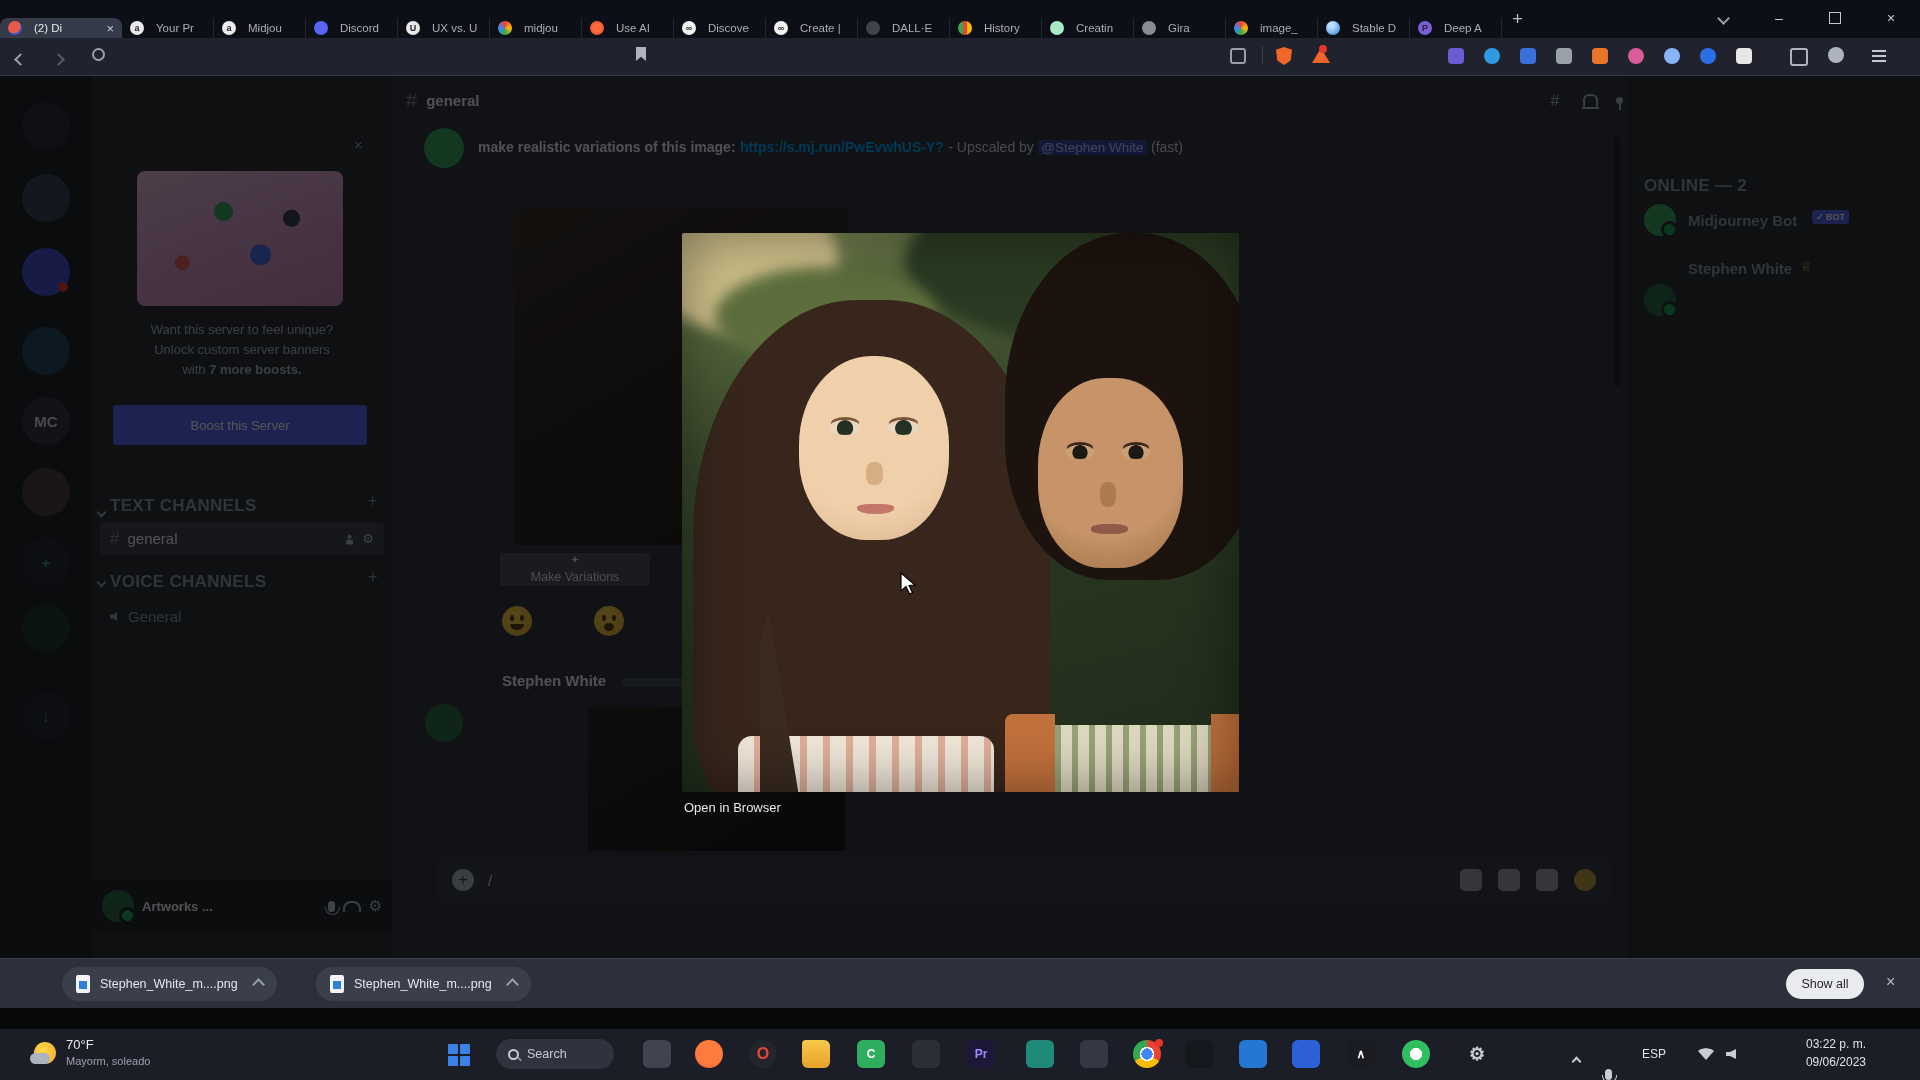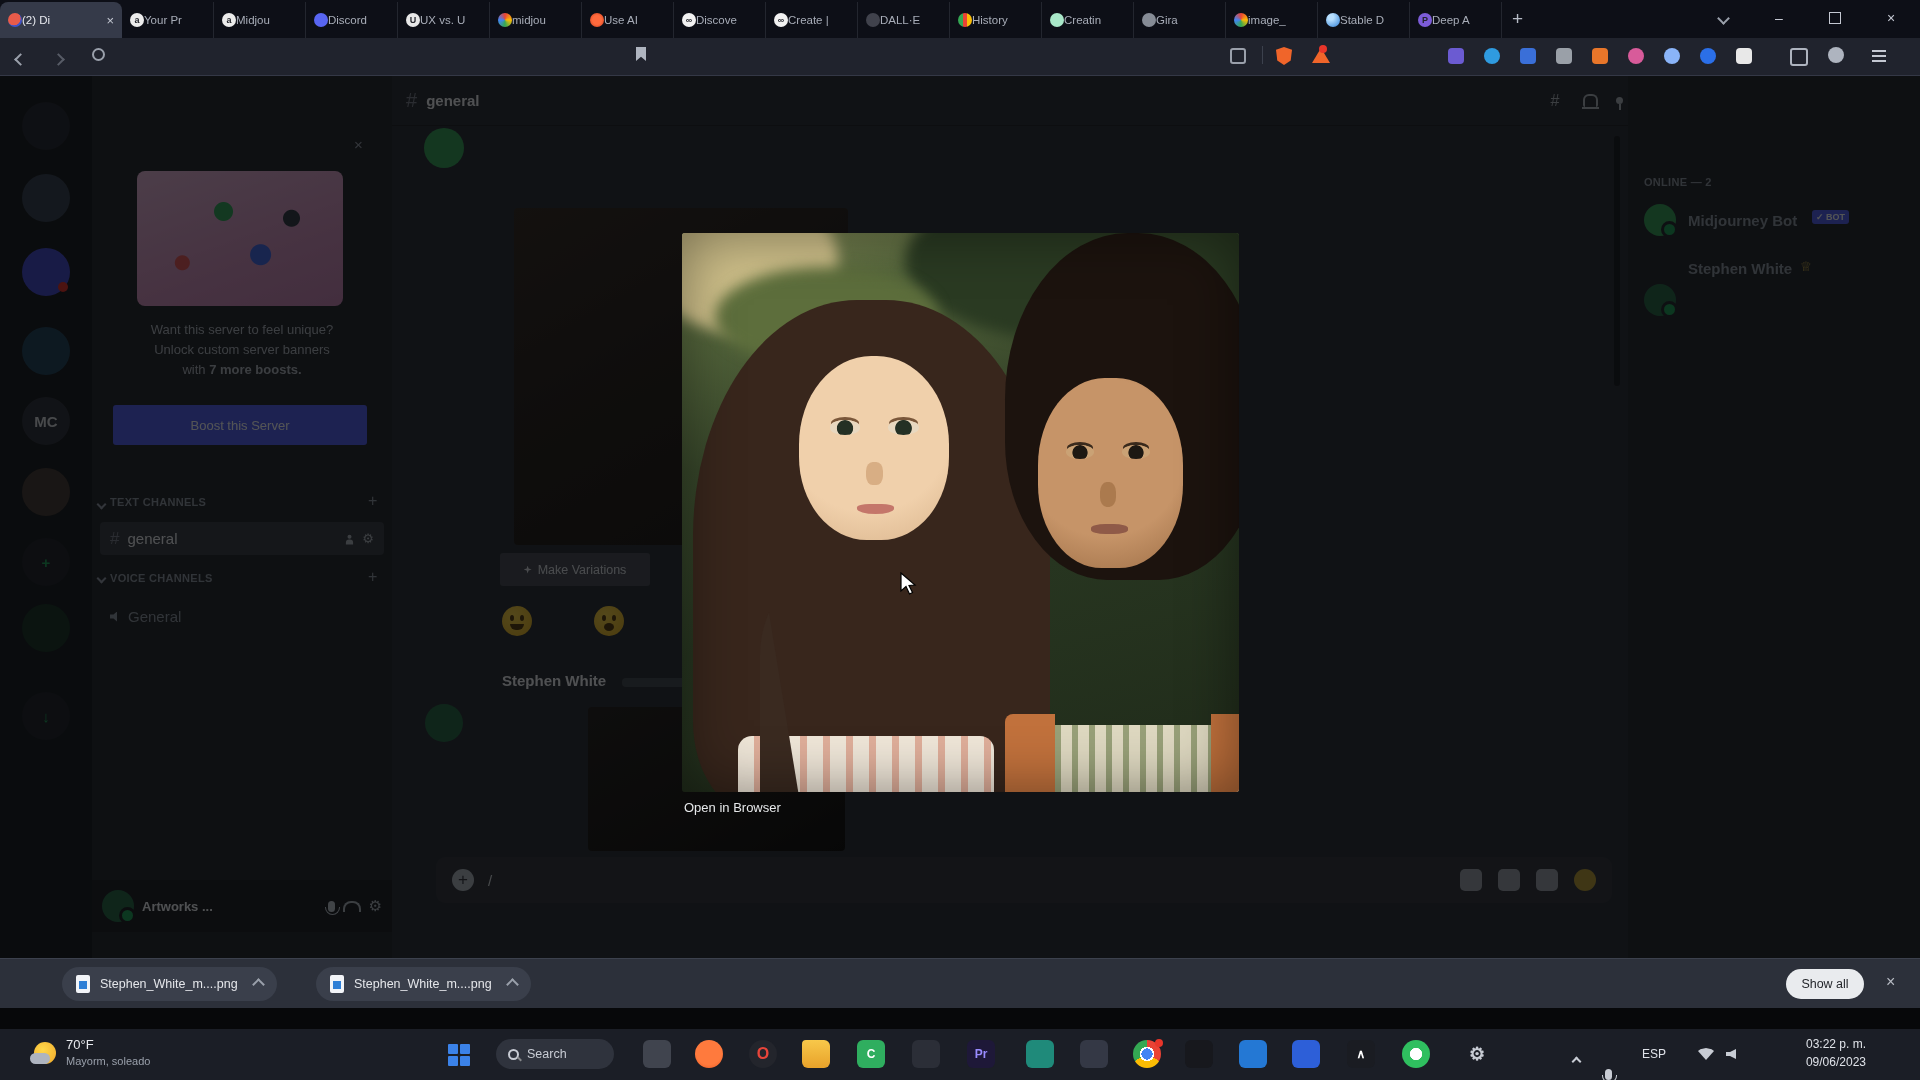--- a/index.html
+++ b/index.html
@@ -3,21 +3,21 @@
 <meta charset="utf-8">
 <style>
   html,body{margin:0;padding:0;background:#000;}
   #canvas{position:relative;width:1920px;height:1080px;overflow:hidden;background:#0b0c10;
           font-family:"Liberation Sans",sans-serif;-webkit-font-smoothing:antialiased;}
   .abs{position:absolute;}
   .txt{white-space:nowrap;}
 
   
   #tabstrip{left:0;top:0;width:1920px;height:38px;background:#0d0f17;display:flex;align-items:flex-end;}
-  .tab{height:36px;width:92px;display:flex;align-items:center;gap:0;padding:0 8px;box-sizing:border-box;
+  .tab{height:20px;width:92px;display:flex;align-items:center;gap:12px;padding:0 8px;box-sizing:border-box;
        border-right:1px solid #23262f;color:#a8adb8;font-size:11.5px;overflow:hidden;flex:none;}
   .tab.active{width:122px;background:#353a49;border-radius:8px 8px 0 0;color:#e8eaf0;border-right:none;}
   .tfav{width:14px;height:14px;border-radius:50%;flex:none;display:flex;align-items:center;justify-content:center;}
   .tfav i{font-style:normal;font-size:9px;color:#23252c;font-weight:bold;line-height:1;}
   .ttitle{overflow:hidden;text-overflow:clip;white-space:nowrap;flex:1;}
   .tclose{color:#c4c8d2;font-size:13px;flex:none;}
   .newtab{color:#b6bbc6;font-size:19px;margin-left:10px;align-self:center;}
   .wctrl{position:absolute;top:0;height:36px;width:46px;display:flex;align-items:center;justify-content:center;color:#c4c8d2;font-size:14px;}
   #toolbar{left:0;top:38px;width:1920px;height:38px;background:#20232d;border-bottom:1px solid #343846;box-sizing:border-box;}
   .cv{display:inline-block;width:7px;height:7px;border-right:2px solid #9aa0ab;border-bottom:2px solid #9aa0ab;}
@@ -41,21 +41,21 @@
   #sidebar{left:92px;top:0;width:300px;height:882px;background:#2b2d31;}
   .sbhead{position:absolute;left:0;top:0;width:300px;height:48px;border-bottom:1px solid #1f2124;box-sizing:border-box;display:flex;align-items:center;padding:0 16px;color:#f2f3f5;font-size:15px;font-weight:bold;}
   .boostimg{position:absolute;left:45px;top:95px;width:206px;height:135px;border-radius:8px;background:
      radial-gradient(circle at 22% 68%, #e85b5b 0 7px, rgba(0,0,0,0) 8px),
      radial-gradient(circle at 42% 30%, #3aa85f 0 9px, rgba(0,0,0,0) 10px),
      radial-gradient(circle at 60% 62%, #4a6de8 0 10px, rgba(0,0,0,0) 11px),
      radial-gradient(circle at 75% 35%, #3a3f4a 0 8px, rgba(0,0,0,0) 9px),
      linear-gradient(160deg,#e8b8d8,#d898c2 60%,#cc88b8);}
   .bsttxt{position:absolute;width:280px;left:10px;text-align:center;color:#b5bac1;font-size:13px;}
   #boostbtn{position:absolute;left:21px;top:329px;width:254px;height:40px;border-radius:3px;background:#5865f2;color:#fff;font-size:13px;display:flex;align-items:center;justify-content:center;}
-  .chhead{position:absolute;color:#949ba4;font-size:11px;font-weight:bold;letter-spacing:.3px;display:flex;align-items:center;gap:5px;}
+  .chhead{position:absolute;color:#949ba4;font-size:17px;font-weight:bold;letter-spacing:.3px;display:flex;align-items:center;gap:5px;}
   .chrow{position:absolute;left:8px;width:284px;height:33px;border-radius:4px;display:flex;align-items:center;padding:0 10px;box-sizing:border-box;gap:8px;color:#949ba4;font-size:15px;}
   .chrow.sel{background:#3f4248;color:#f2f3f5;}
   .hashic{color:#80848e;font-size:17px;font-weight:normal;}
   .spk{width:10px;height:10px;background:#949ba4;clip-path:polygon(0 30%,35% 30%,70% 0,70% 100%,35% 70%,0 70%);}
   #userbar{position:absolute;left:0;top:804px;width:300px;height:52px;background:#232428;display:flex;align-items:center;padding:0 10px;box-sizing:border-box;gap:8px;}
   .avatar{border-radius:50%;flex:none;position:relative;}
   .stat{position:absolute;right:-2px;bottom:-2px;width:11px;height:11px;border-radius:50%;background:#23a55a;border:3px solid #232428;}
   #chat{left:392px;top:0;width:1236px;height:882px;background:#313338;}
   #chattop{position:absolute;left:0;top:0;width:1528px;height:50px;border-bottom:1px solid #26272b;box-sizing:border-box;background:#313338;display:flex;align-items:center;padding:0 14px;gap:9px;}
   .topic{width:20px;height:20px;display:flex;align-items:center;justify-content:center;color:#b5bac1;}
@@ -67,21 +67,21 @@
   .ppl:before{content:"";position:absolute;top:-6px;left:2px;width:5px;height:5px;border-radius:50%;background:#b5bac1;}
   .searchbox{height:26px;border-radius:4px;background:#1e1f22;color:#87898c;font-size:12.5px;display:flex;align-items:center;padding:0 8px;justify-content:space-between;}
   .mag{width:7px;height:7px;border:2px solid #87898c;border-radius:50%;position:relative;}
   .mag:after{content:"";position:absolute;left:7px;top:7px;width:5px;height:2px;background:#87898c;transform:rotate(45deg);}
   .qmark{width:18px;height:18px;border-radius:50%;background:#b5bac1;color:#313338;font-size:12px;font-weight:bold;display:flex;align-items:center;justify-content:center;}
   .msgbold{color:#f2f3f5;font-weight:bold;font-size:14px;}
   .msglink{color:#00a8fc;font-weight:bold;font-size:14px;}
   .msgnorm{color:#dbdee1;font-size:14px;}
   .mention{background:#3c45a5;color:#c9cdfb;border-radius:3px;padding:0 3px;font-size:13.5px;}
   .attach{border-radius:4px;background:linear-gradient(150deg,#3a2f26 0%,#2c241e 45%,#201a15 100%);}
-  #mkvar{position:absolute;left:108px;top:477px;width:150px;height:33px;border-radius:3px;background:#4e5058;color:#dfe1e5;font-size:12.5px;display:flex;align-items:center;justify-content:center;gap:6px;}
+  #mkvar{position:absolute;left:108px;top:477px;width:150px;height:33px;border-radius:3px;background:#4e5058;color:#dfe1e5;font-size:12.5px;display:flex;align-items:center;justify-content:center;gap:6px;flex-direction:column;}
   .sparkle{width:8px;height:8px;background:#dfe1e5;clip-path:polygon(50% 0,62% 38%,100% 50%,62% 62%,50% 100%,38% 62%,0 50%,38% 38%);}
   .emoji{position:absolute;width:30px;height:30px;border-radius:50%;background:radial-gradient(circle at 38% 32%,#ffd84a,#e8b425);}
   .emoji .eye{position:absolute;top:9px;width:4px;height:6px;border-radius:50%;background:#5a3e10;}
   .emoji .mouth{position:absolute;left:8px;width:14px;background:#5a3e10;}
   .emoji.smile .mouth{top:18px;height:6px;border-radius:0 0 12px 12px;}
   .emoji.frown .mouth{top:17px;height:8px;width:10px;left:10px;border-radius:50%;}
   #inputbar{position:absolute;left:44px;top:781px;width:1176px;height:46px;border-radius:9px;background:#383a40;display:flex;align-items:center;padding:0 16px;box-sizing:border-box;gap:14px;}
   .plusc{width:22px;height:22px;border-radius:50%;background:#b5bac1;color:#383a40;font-size:17px;display:flex;align-items:center;justify-content:center;}
   .inpic{width:22px;height:22px;border-radius:5px;background:#b5bac1;opacity:.85;}
   #members{left:1628px;top:0;width:292px;height:882px;background:#2b2d31;}
@@ -324,20 +324,27 @@
           <span class="searchbox" style="width:150px;">
               <span>Search</span>
               <span class="mag"></span>
             </span>
           <span style="width:14px;height:11px;border:2px solid #b5bac1;border-radius:2px;"></span>
           <span class="qmark">?</span>
         </span>
       </div>
 
       <div class="abs avatar" style="left:32px;top:52px;width:40px;height:40px;background:#3ba55c;"></div>
+      <div class="abs txt" style="left:86px;top:62px;max-width:1100px;overflow:hidden;">
+        <span class="msgbold">make realistic variations of this image:</span>
+        <span class="msglink">https://s.mj.run/PwEvwhUS-Y?</span>
+        <span class="msgnorm">- Upscaled by</span>
+        <span class="mention">@Stephen White</span>
+        <span class="msgnorm">(fast)</span>
+      </div>
 
       <div class="abs attach" style="left:122px;top:132px;width:334px;height:337px;"></div>
       <div id="mkvar">
           <span class="sparkle"></span>
           <span>Make Variations</span>
         </div>
       <div class="emoji smile" style="left:110px;top:530px;">
           <span class="eye" style="left:8px;"></span>
           <span class="eye" style="right:8px;"></span>
           <span class="mouth"></span>

